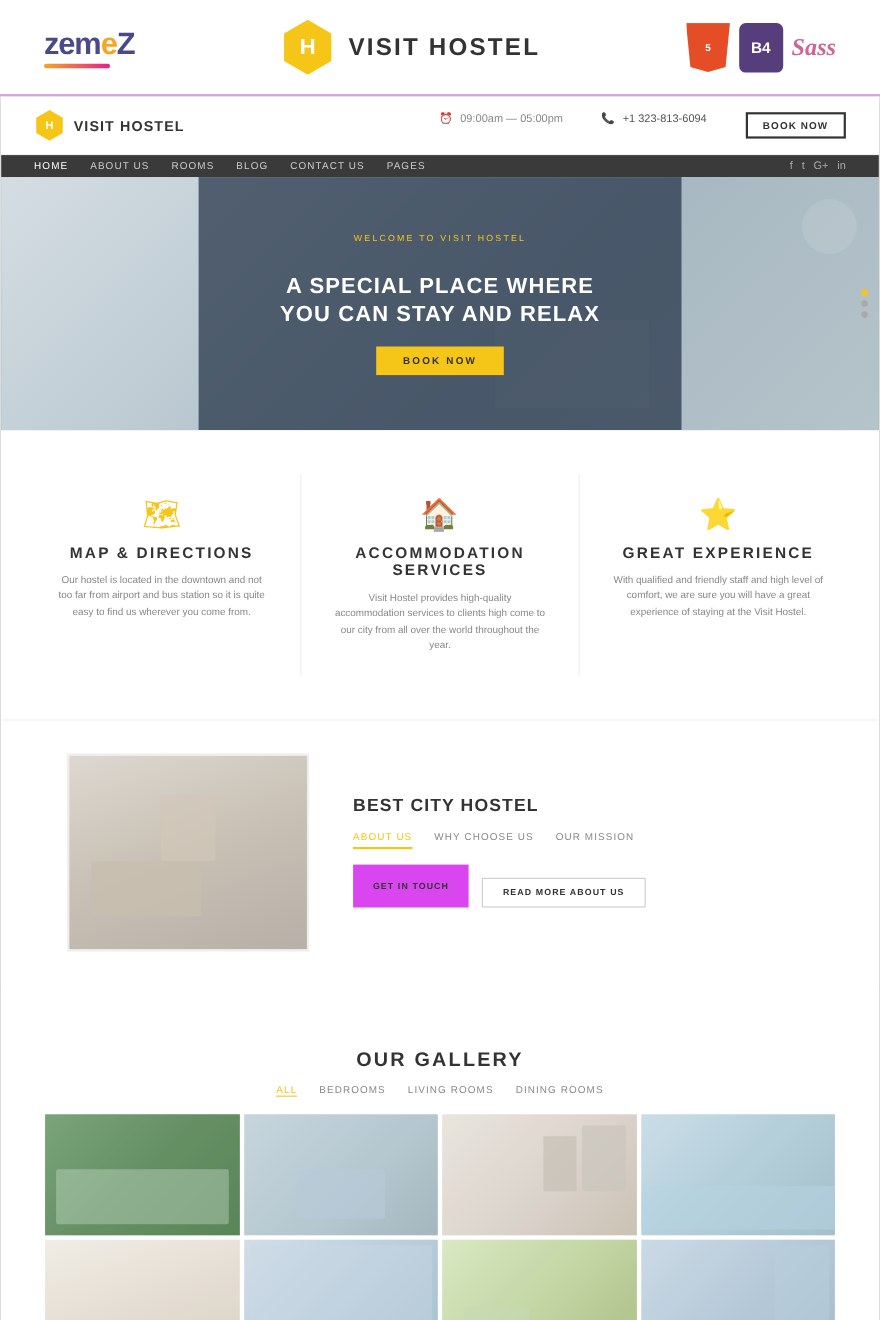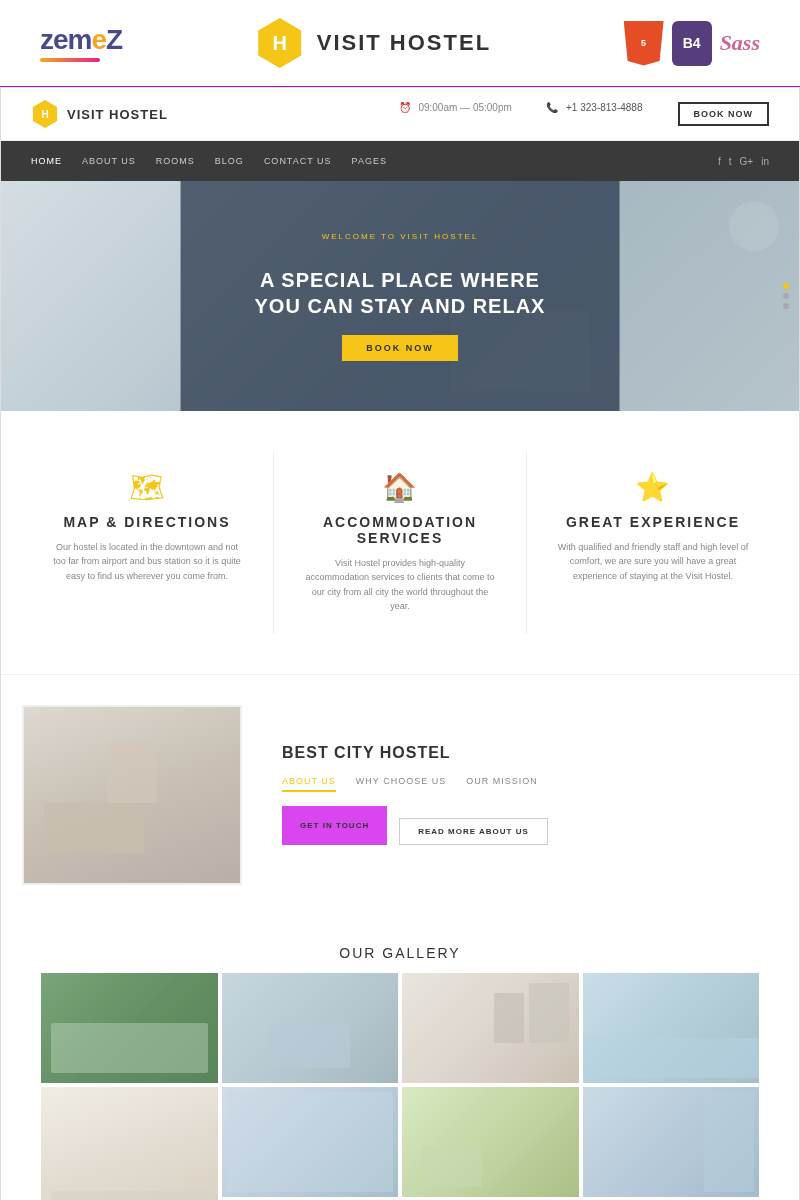--- a/index.html
+++ b/index.html
@@ -135,21 +135,21 @@
       color: #333;
     }
 
     
     .site-nav {
       background: #3a3a3a;
       display: flex;
       align-items: center;
       justify-content: space-between;
       padding: 0 30px;
-      height: 40px;
+      height: 20px;
     }
     .nav-links {
       display: flex;
       gap: 20px;
     }
     .nav-link {
       color: #ccc;
       font-size: 9px;
       text-transform: uppercase;
       letter-spacing: 1px;
@@ -274,21 +274,21 @@
       font-size: 9px;
       color: #888;
       line-height: 1.6;
     }
 
     
     .about-section {
       background: #fff;
       display: flex;
       align-items: center;
-      padding: 30px 21px;
+      padding: 30px 60px;
       gap: 40px;
       border-top: 1px solid #f0f0f0;
     }
     .about-image {
       width: 220px;
       height: 180px;
       flex-shrink: 0;
       border: 2px solid #eee;
       background: linear-gradient(135deg, #e8e0d8 0%, #d4ccc4 40%, #c8c0b8 100%);
       position: relative;
@@ -359,26 +359,27 @@
       margin-top: 12px;
     }
 
     
     .gallery-section {
       background: #fff;
       padding: 30px 20px;
       text-align: center;
     }
     .gallery-title {
-      font-size: 14px;
-      font-weight: normal;
+      font-size: 18px;
+      font-weight: bold;
       color: #333;
       text-transform: uppercase;
       letter-spacing: 2px;
       margin-bottom: 12px;
+      margin-top: 28px;
     }
     .gallery-filters {
       display: flex;
       justify-content: center;
       gap: 20px;
       margin-bottom: 16px;
     }
     .gallery-filter {
       font-size: 9px;
       text-transform: uppercase;
@@ -477,21 +478,21 @@
       <div class="site-hex">H</div>
       <span class="site-logo-text">VISIT HOSTEL</span>
     </div>
     <div class="site-header-info">
       <span class="time">
         <span style="color:#f5c518;margin-right:4px;">⏰</span>
         <span>09:00am — 05:00pm</span>
       </span>
       <span class="phone">
         <span style="color:#f5c518;margin-right:4px;">📞</span>
-        <span>+1 323-813-4888</span>
+        <span>+1 323-813-6094</span>
       </span>
       <button class="book-btn">BOOK NOW</button>
     </div>
   </div>
 
   <div class="site-nav">
     <div class="nav-links">
       <span class="nav-link active">Home</span>
       <span class="nav-link">About Us</span>
       <span class="nav-link">Rooms</span>
@@ -525,21 +526,21 @@
 
   <div class="features">
     <div class="feature-item">
       <div class="feature-icon">🗺</div>
       <div class="feature-title">MAP &amp; DIRECTIONS</div>
       <div class="feature-text">Our hostel is located in the downtown and not too far from airport and bus station so it is quite easy to find us wherever you come from.</div>
     </div>
     <div class="feature-item">
       <div class="feature-icon">🏠</div>
       <div class="feature-title">ACCOMMODATION SERVICES</div>
-      <div class="feature-text">Visit Hostel provides high-quality accommodation services to clients that come to our city from all city the world throughout the year.</div>
+      <div class="feature-text">Visit Hostel provides high-quality accommodation services to clients high come to our city from all over the world throughout the year.</div>
     </div>
     <div class="feature-item">
       <div class="feature-icon">⭐</div>
       <div class="feature-title">GREAT EXPERIENCE</div>
       <div class="feature-text">With qualified and friendly staff and high level of comfort, we are sure you will have a great experience of staying at the Visit Hostel.</div>
     </div>
   </div>
 
   <div class="about-section">
     <div class="about-image">
@@ -557,20 +558,26 @@
       </div>
       <div class="about-buttons">
         <button class="btn-primary">GET IN TOUCH</button>
         <button class="btn-outline">READ MORE ABOUT US</button>
       </div>
     </div>
   </div>
 
   <div class="gallery-section">
     <div class="gallery-title">OUR GALLERY</div>
+    <div class="gallery-filters">
+      <span class="gallery-filter active">ALL</span>
+      <span class="gallery-filter">BEDROOMS</span>
+      <span class="gallery-filter">LIVING ROOMS</span>
+      <span class="gallery-filter">DINING ROOMS</span>
+    </div>
     <div class="gallery-grid">
 
       <div class="gallery-item gc1" style="background: linear-gradient(135deg, #7aaa7a 0%, #5a8a5a 50%, #4a7a4a 100%);">
         <div style="position:absolute;inset:0;background:rgba(100,140,100,0.3);"></div>
         <div style="position:absolute;bottom:10px;left:10px;right:10px;height:50px;background:rgba(200,220,200,0.4);border-radius:2px;"></div>
       </div>
       <div class="gallery-item gc2" style="background: linear-gradient(135deg, #c4d4dc 0%, #b0c4cc 60%, #a0b4bc 100%);">
         <div style="position:absolute;bottom:15px;left:50%;transform:translateX(-50%);width:80px;height:45px;background:rgba(180,200,215,0.6);border-radius:2px;"></div>
       </div>
       <div class="gallery-item gc3" style="background: linear-gradient(135deg, #e8e4dc 0%, #d8d0c8 60%, #c8c0b0 100%);">

